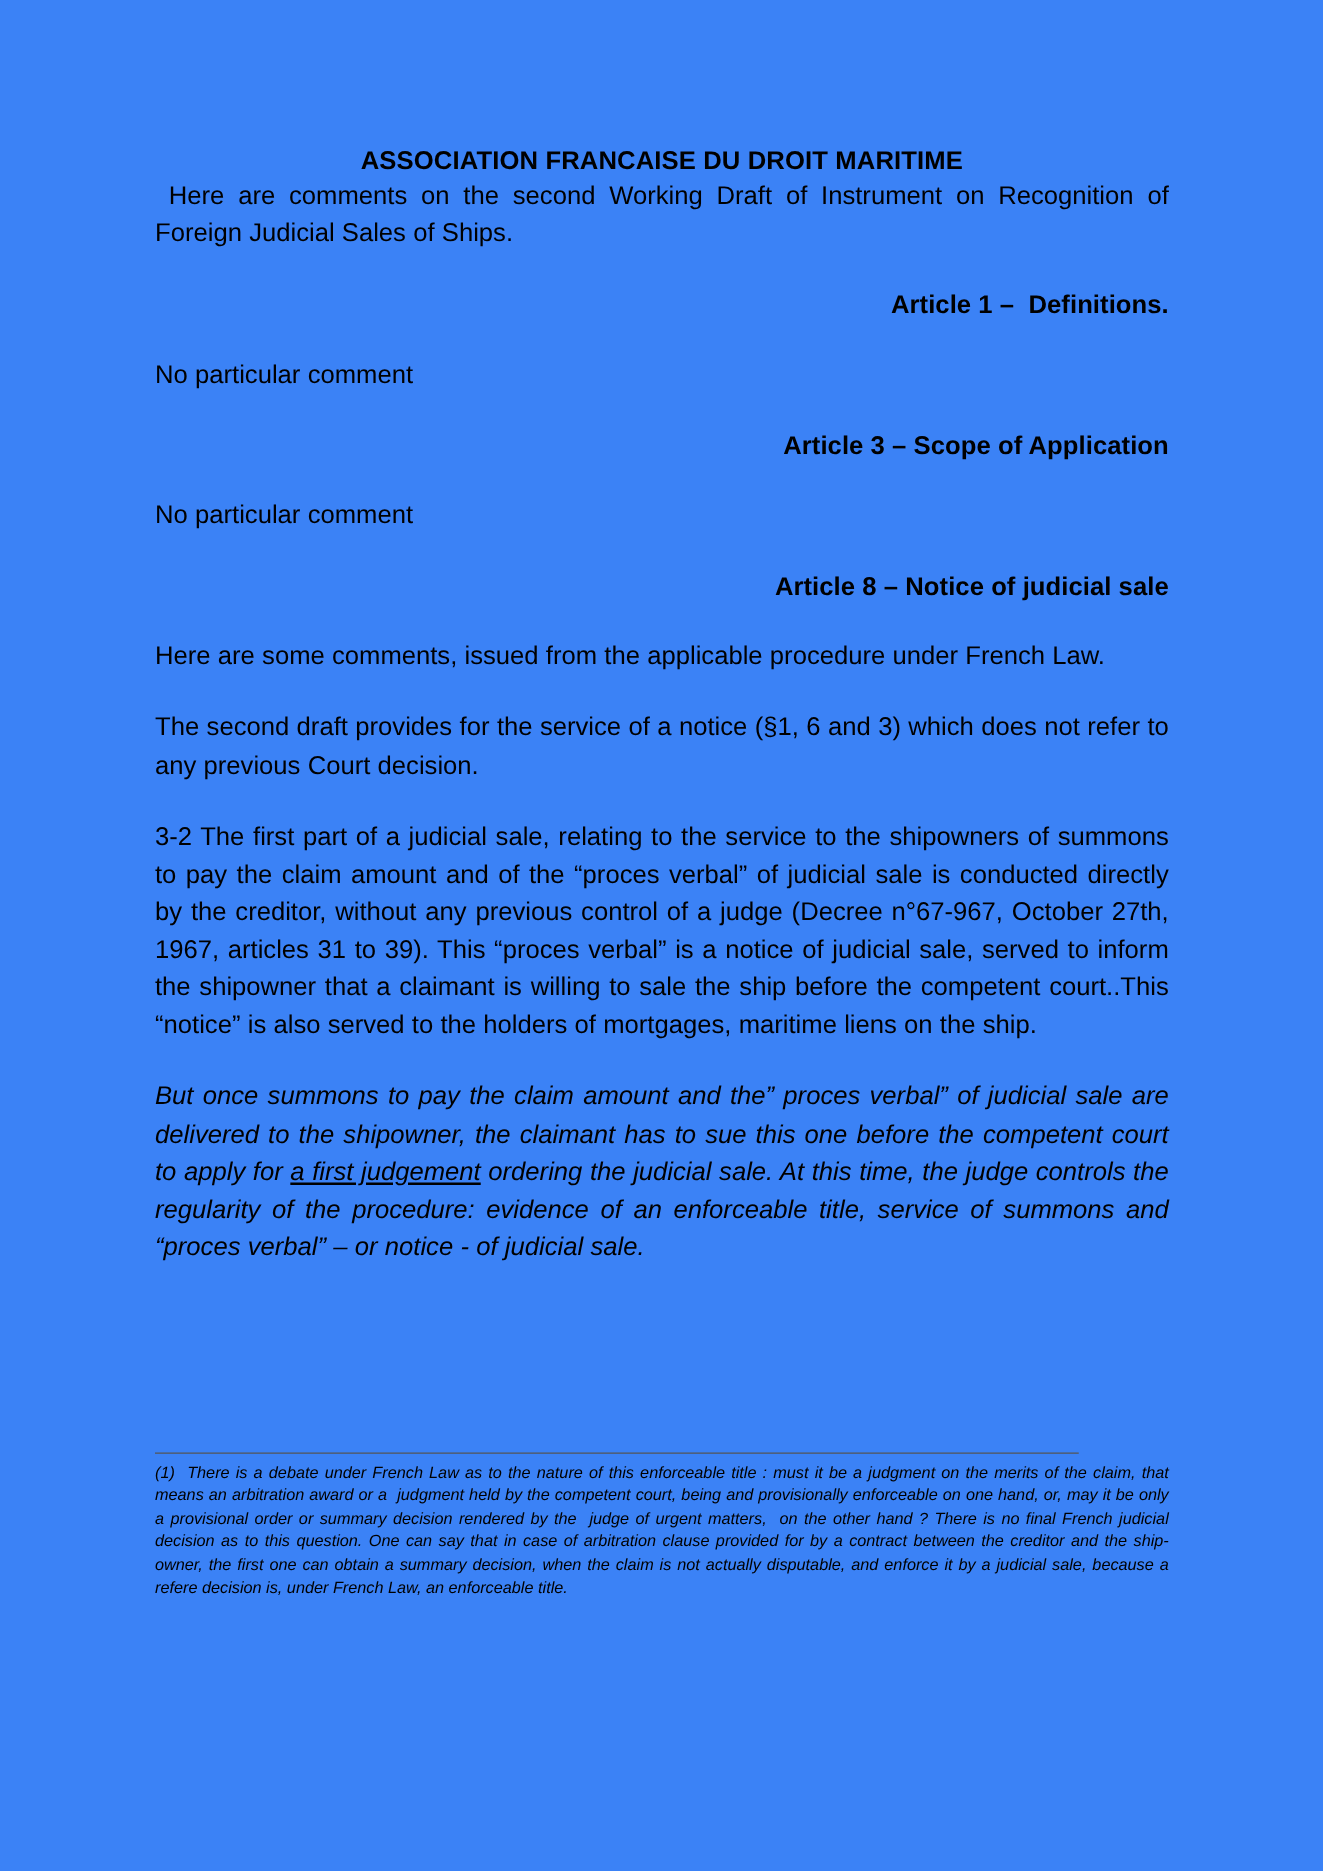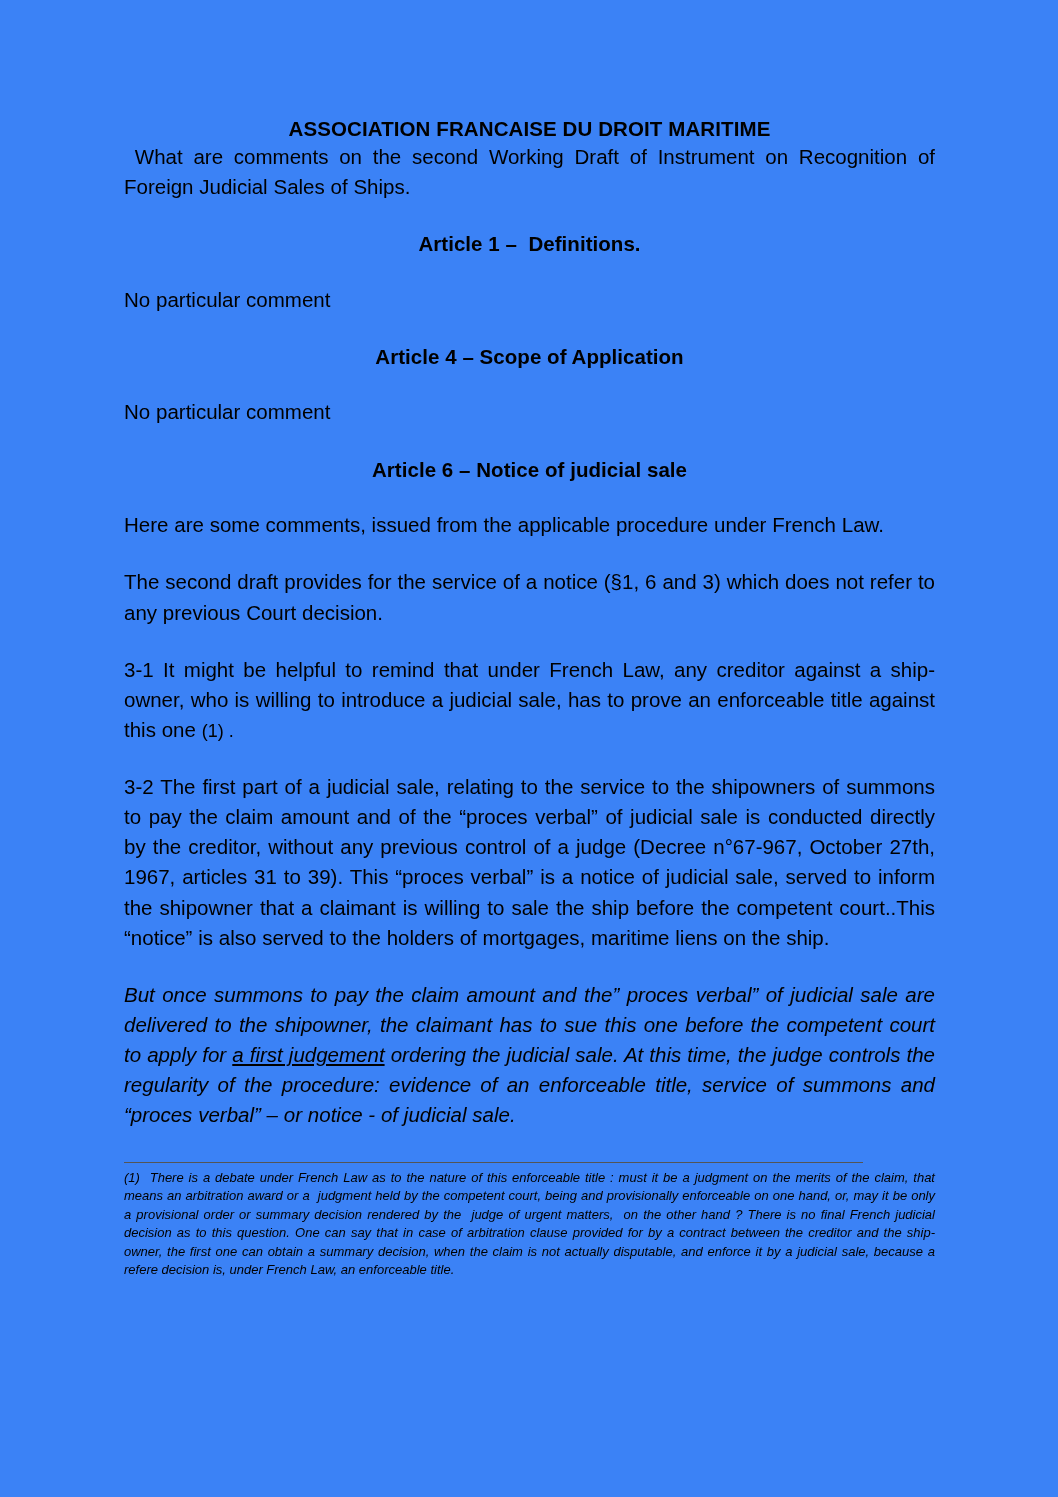--- a/index.html
+++ b/index.html
@@ -47,21 +47,21 @@
     word-spacing: 0.1px;
   }
   p.body-text:last-child {
     margin-bottom: 0;
     font-style: italic;
   }
   h2.article-heading {
     font-size: 20.5px;
     font-weight: bold;
     line-height: 1.45;
-    text-align: center;
+    text-align: right;
     margin: 0 0 26px 0;
     letter-spacing: 0.05px;
   }
   .no-justify {
     text-align: left;
   }
   .underline {
     text-decoration: underline;
   }
   .fn-ref {
@@ -95,38 +95,37 @@
 </style>
 </head>
 <body>
 
 <div class="page">
 
   <div class="content">
 
     <h1 class="doc-title">ASSOCIATION FRANCAISE DU DROIT MARITIME</h1>
 
-    <p class="body-text intro ws-pre"> What are comments on the second Working Draft of Instrument on Recognition of Foreign Judicial Sales of Ships.</p>
+    <p class="body-text intro ws-pre"> Here are comments on the second Working Draft of Instrument on Recognition of Foreign Judicial Sales of Ships.</p>
 
     <h2 class="article-heading ws-pre">Article 1 –  Definitions.</h2>
 
     <p class="body-text no-justify">No particular comment</p>
 
-    <h2 class="article-heading">Article 4 – Scope of Application</h2>
+    <h2 class="article-heading">Article 3 – Scope of Application</h2>
 
     <p class="body-text no-justify">No particular comment</p>
 
-    <h2 class="article-heading">Article 6 – Notice of judicial sale</h2>
+    <h2 class="article-heading">Article 8 – Notice of judicial sale</h2>
 
     <p class="body-text no-justify">Here are some comments, issued from the applicable procedure under French Law.</p>
 
     <p class="body-text">The second draft provides for the service of a notice (§1, 6 and 3) which does not refer to any previous Court decision.</p>
 
 
-    <p class="body-text"><span>3-1 It might be helpful to remind that under French Law, any creditor against a ship-owner, who is willing to introduce a judicial sale, has to prove an enforceable title against this one </span><span class="fn-ref">(1)</span><span class="fn-ref ws-pre"> .</span></p>
 
     <p class="body-text">3-2 The first part of a judicial sale, relating to the service to the shipowners of summons to pay the claim amount and of the “proces verbal” of judicial sale is conducted directly by the creditor, without any previous control of a judge (Decree n°67-967, October 27th, 1967, articles 31 to 39). This “proces verbal” is a notice of judicial sale, served to inform the shipowner that a claimant is willing to sale the ship before the competent court..This “notice” is also served to the holders of mortgages, maritime liens on the ship.</p>
 
     <p class="body-text"><span>But once summons to pay the claim amount and the” proces verbal” of judicial sale are delivered to the shipowner, the claimant has to sue this one before the competent court to apply for </span><span class="underline">a first judgement</span><span> ordering the judicial sale. At this time, the judge controls the regularity of the procedure: evidence of an enforceable title, service of summons and “proces verbal” – or notice - of judicial sale.</span></p>
 
   </div>
 
   <div class="footnote-block">
     <hr class="footnote-rule">
     <p class="footnote-text ws-pre">(1)  There is a debate under French Law as to the nature of this enforceable title : must it be a judgment on the merits of the claim, that means an arbitration award or a  judgment held by the competent court, being and provisionally enforceable on one hand, or, may it be only a provisional order or summary decision rendered by the  judge of urgent matters,  on the other hand ? There is no final French judicial decision as to this question. One can say that in case of arbitration clause provided for by a contract between the creditor and the ship-owner, the first one can obtain a summary decision, when the claim is not actually disputable, and enforce it by a judicial sale, because a refere decision is, under French Law, an enforceable title.</p>

